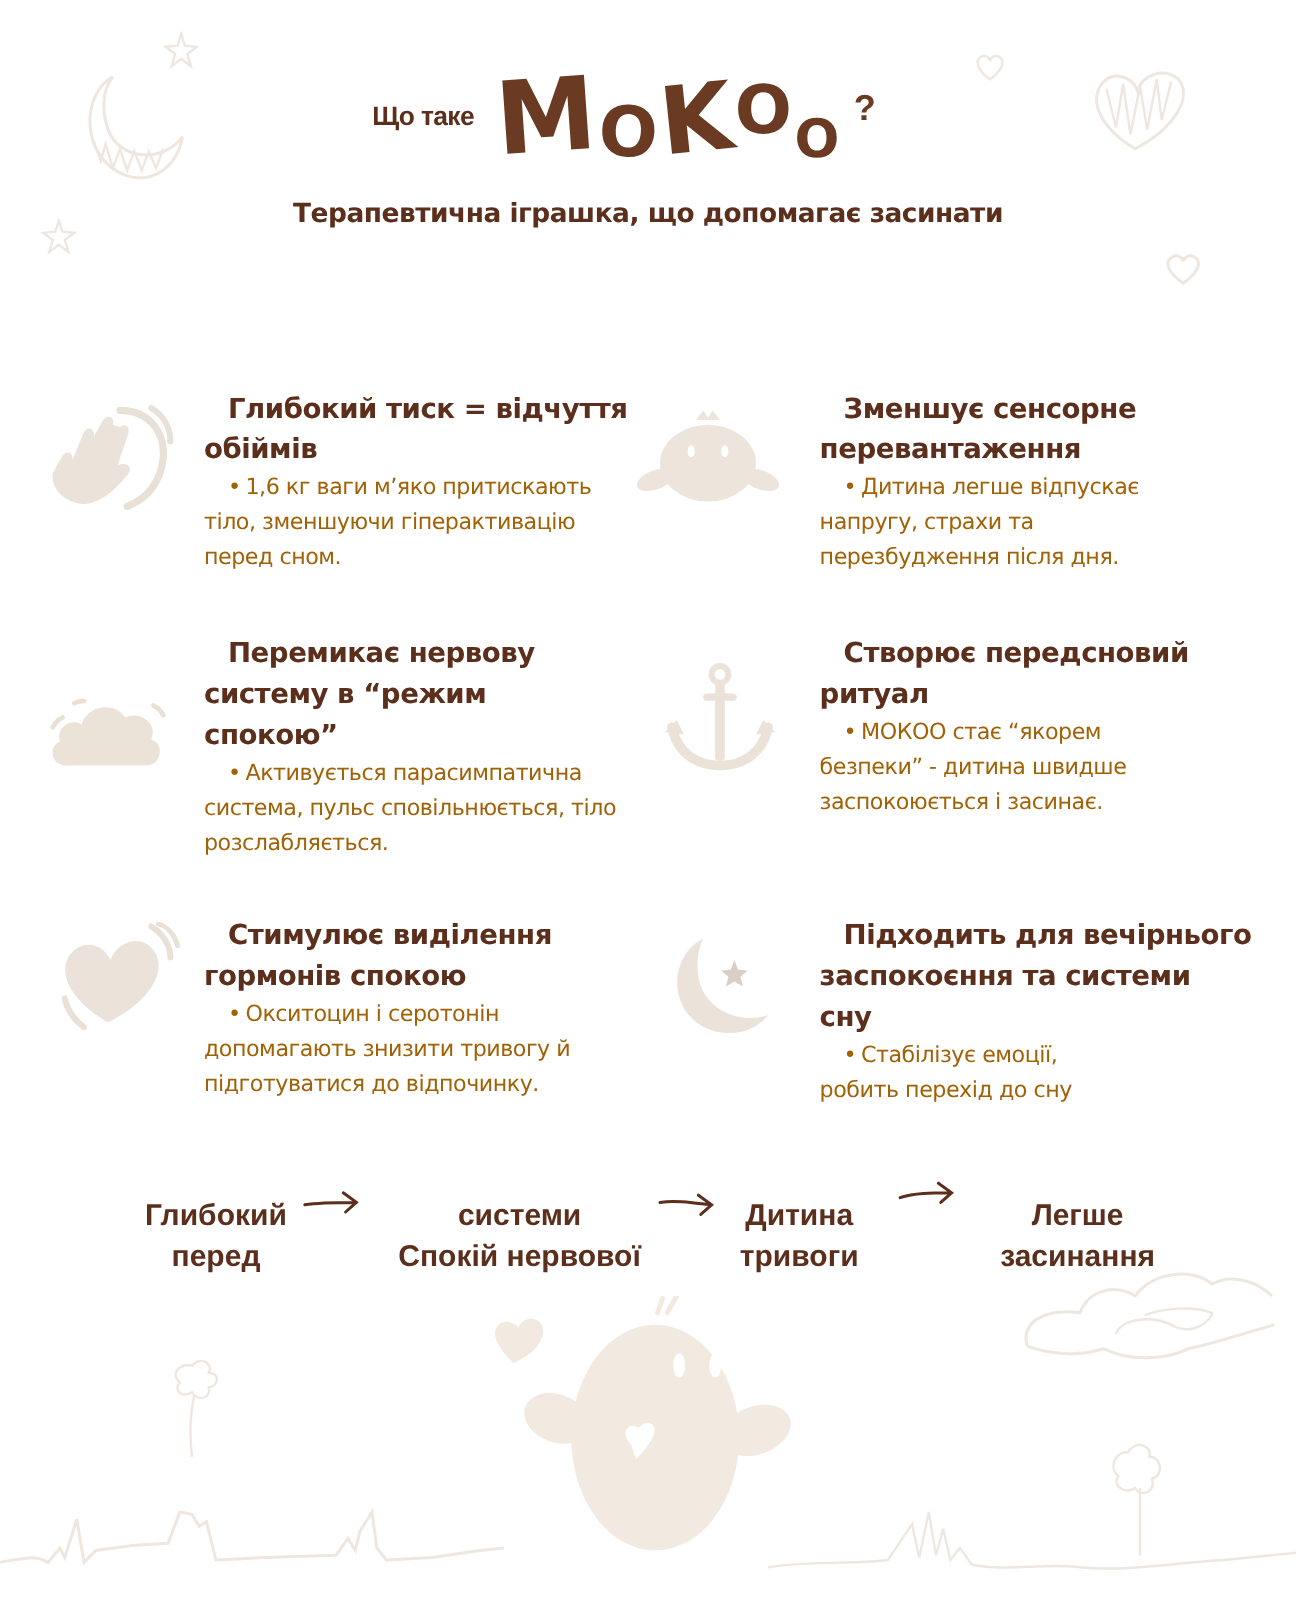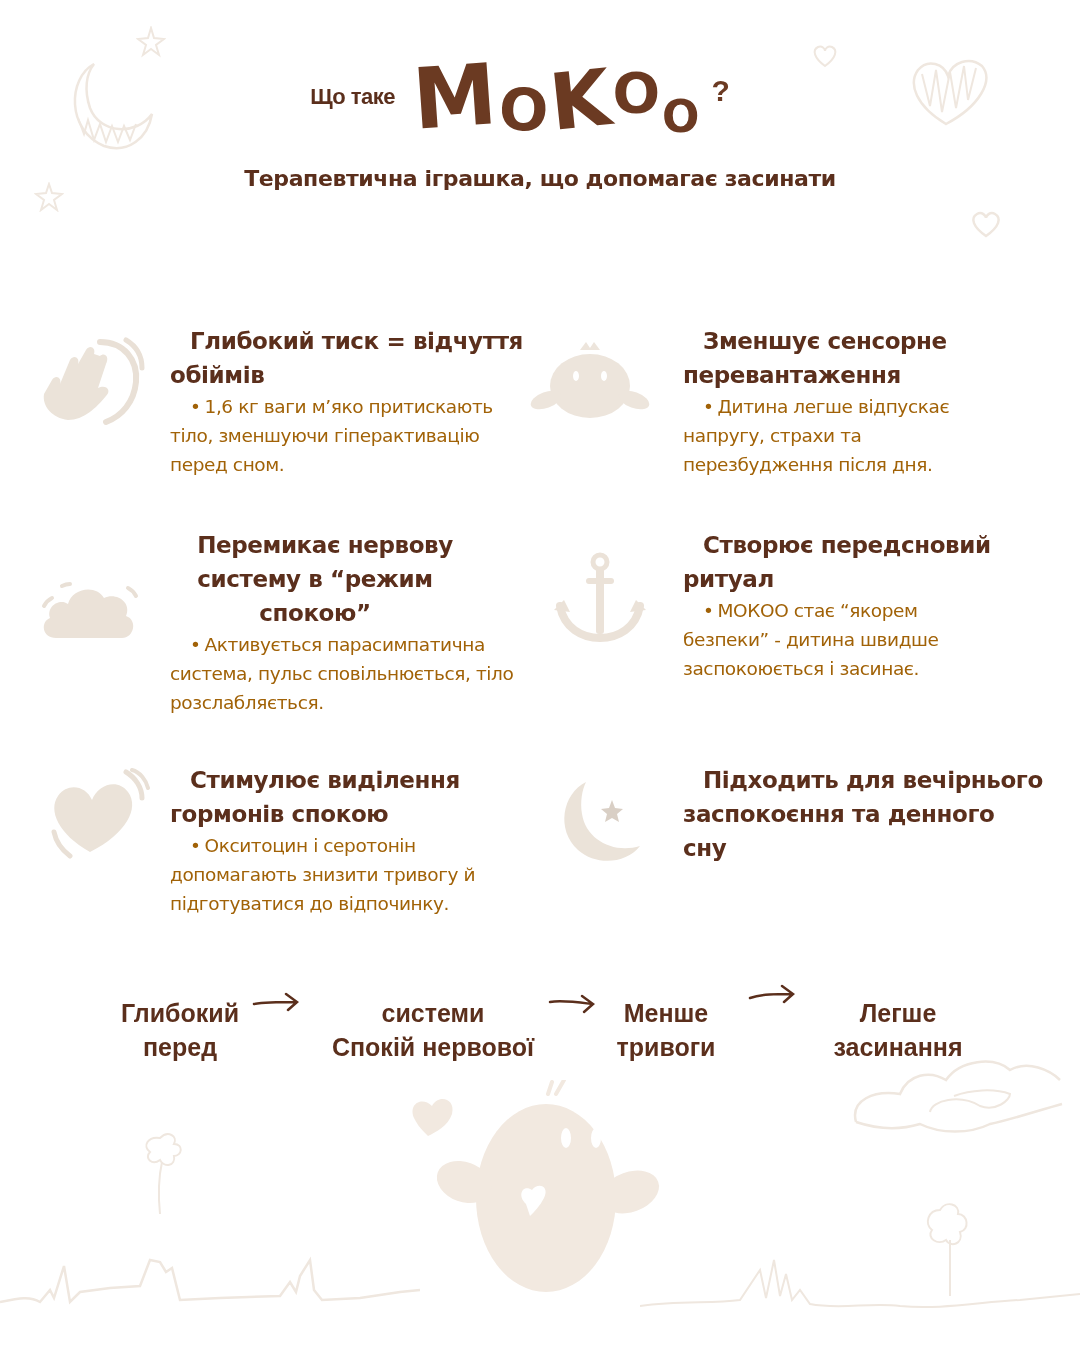--- a/index.html
+++ b/index.html
@@ -158,52 +158,53 @@
 
 <div class="feature" style="left:170px;top:302px;width:360px;">
   <p class="feature-title">Глибокий тиск = відчуття обіймів</p>
   <p class="feature-body"><span class="bullet">•</span><span>1,6 кг ваги м’яко притискають тіло, зменшуючи гіперактивацію перед сном.</span></p>
 </div>
 <div class="feature" style="left:683px;top:302px;width:320px;">
   <p class="feature-title">Зменшує сенсорне перевантаження</p>
   <p class="feature-body"><span class="bullet">•</span><span>Дитина легше відпускає напругу, страхи та перезбудження після дня.</span></p>
 </div>
 <div class="feature" style="left:170px;top:506px;width:350px;">
-  <p class="feature-title" style="width:290px;text-align:center;">Перемикає нервову систему в “режим спокою”</p>
+  <p class="feature-title" style="width:290px;">Перемикає нервову систему в “режим спокою”</p>
   <p class="feature-body"><span class="bullet">•</span><span>Активується парасимпатична система, пульс сповільнюється, тіло розслабляється.</span></p>
 </div>
 <div class="feature" style="left:683px;top:506px;width:320px;">
   <p class="feature-title">Створює передсновий ритуал</p>
   <p class="feature-body" style="width:300px;"><span class="bullet">•</span><span>МОКОО стає “якорем безпеки” - дитина швидше заспокоюється і засинає.</span></p>
 </div>
 <div class="feature" style="left:170px;top:741px;width:360px;">
   <p class="feature-title" style="width:300px;">Стимулює виділення гормонів спокою</p>
   <p class="feature-body"><span class="bullet">•</span><span>Окситоцин і серотонін допомагають знизити тривогу й підготуватися до відпочинку.</span></p>
 </div>
 <div class="feature" style="left:683px;top:741px;width:360px;">
-  <p class="feature-title">Підходить для вечірнього заспокоєння та денного сну</p>
+  <p class="feature-title">Підходить для вечірнього заспокоєння та системи сну</p>
+  <p class="feature-body" style="width:250px;"><span class="bullet">•</span><span>Стабілізує емоції, робить перехід до сну</span></p>
 </div>
 
 <div class="flow">
   <div class="flow-step" style="left:100px;width:160px;">
     <div>Глибокий</div>
     <div>перед</div>
   </div>
   <svg class="flow-arrow" style="left:252px;top:22px;" width="48" height="22" viewBox="0 0 48 22">
       <path d="M2 14 C14 12 28 12 44 12 M34 4 L45 12 L36 20" fill="none" stroke="#5b2f1c" stroke-width="2.5" stroke-linecap="round"></path>
     </svg>
   <div class="flow-step" style="left:318px;width:230px;">
     <div>системи</div>
     <div>Спокій нервової</div>
   </div>
   <svg class="flow-arrow" style="left:548px;top:24px;" width="48" height="22" viewBox="0 0 48 22">
       <path d="M2 10 C14 8 28 10 44 12 M34 4 L45 12 L36 20" fill="none" stroke="#5b2f1c" stroke-width="2.5" stroke-linecap="round"></path>
     </svg>
   <div class="flow-step" style="left:596px;width:140px;">
-    <div>Менше</div>
+    <div>Дитина</div>
     <div>тривоги</div>
   </div>
   <svg class="flow-arrow" style="left:748px;top:16px;" width="48" height="22" viewBox="0 0 48 22">
       <path d="M2 14 C14 10 28 10 44 10 M34 2 L45 10 L36 18" fill="none" stroke="#5b2f1c" stroke-width="2.5" stroke-linecap="round"></path>
     </svg>
   <div class="flow-step" style="left:818px;width:160px;">
     <div>Легше</div>
     <div>засинання</div>
   </div>
 </div>

